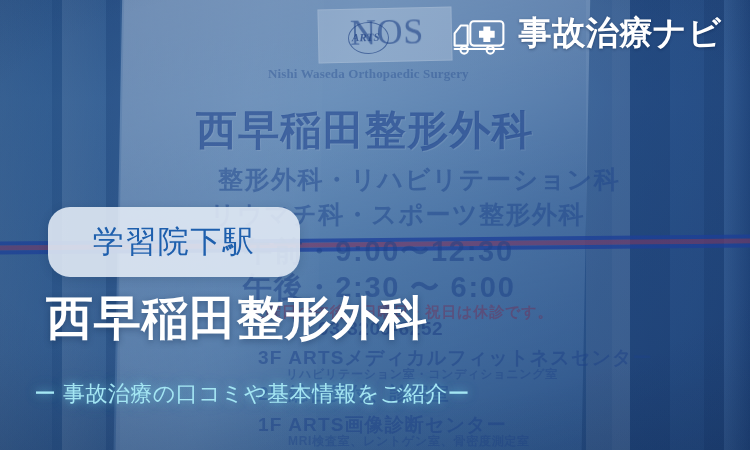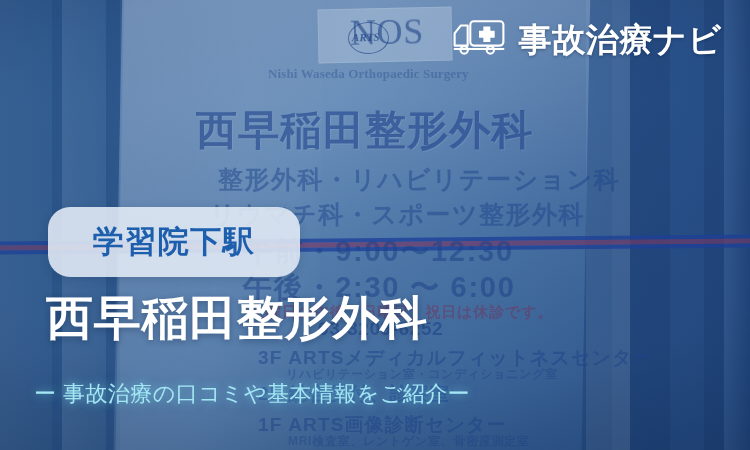--- a/index.html
+++ b/index.html
@@ -154,21 +154,21 @@
   }
 
   
   .overlay { position: absolute; inset: 0; }
 
   
   .brand {
     position: absolute;
     right: 28px; top: 16px;
     display: flex;
-    align-items: flex-end;
+    align-items: flex-start;
     gap: 12px;
   }
   .brand-icon { width: 54px; height: 40px; display: block; flex: none; }
   .brand-name {
     color: #ffffff;
     font-size: 33px;
     font-weight: 700;
     letter-spacing: 0.02em;
     line-height: 1;
     white-space: nowrap;
@@ -185,21 +185,21 @@
     display: flex;
     align-items: center;
     justify-content: center;
     border-radius: 22px;
     background: rgba(228,236,246,0.88);
     box-shadow: 0 2px 10px rgba(16,38,74,0.18);
   }
   .station-badge span {
     color: #1e5fad;
     font-size: 31px;
-    font-weight: 700;
+    font-weight: 400;
     letter-spacing: 0.05em;
     white-space: nowrap;
   }
 
   
   .main-title {
     position: absolute;
     left: 46px; top: 293px;
     color: #ffffff;
     font-size: 47px;

